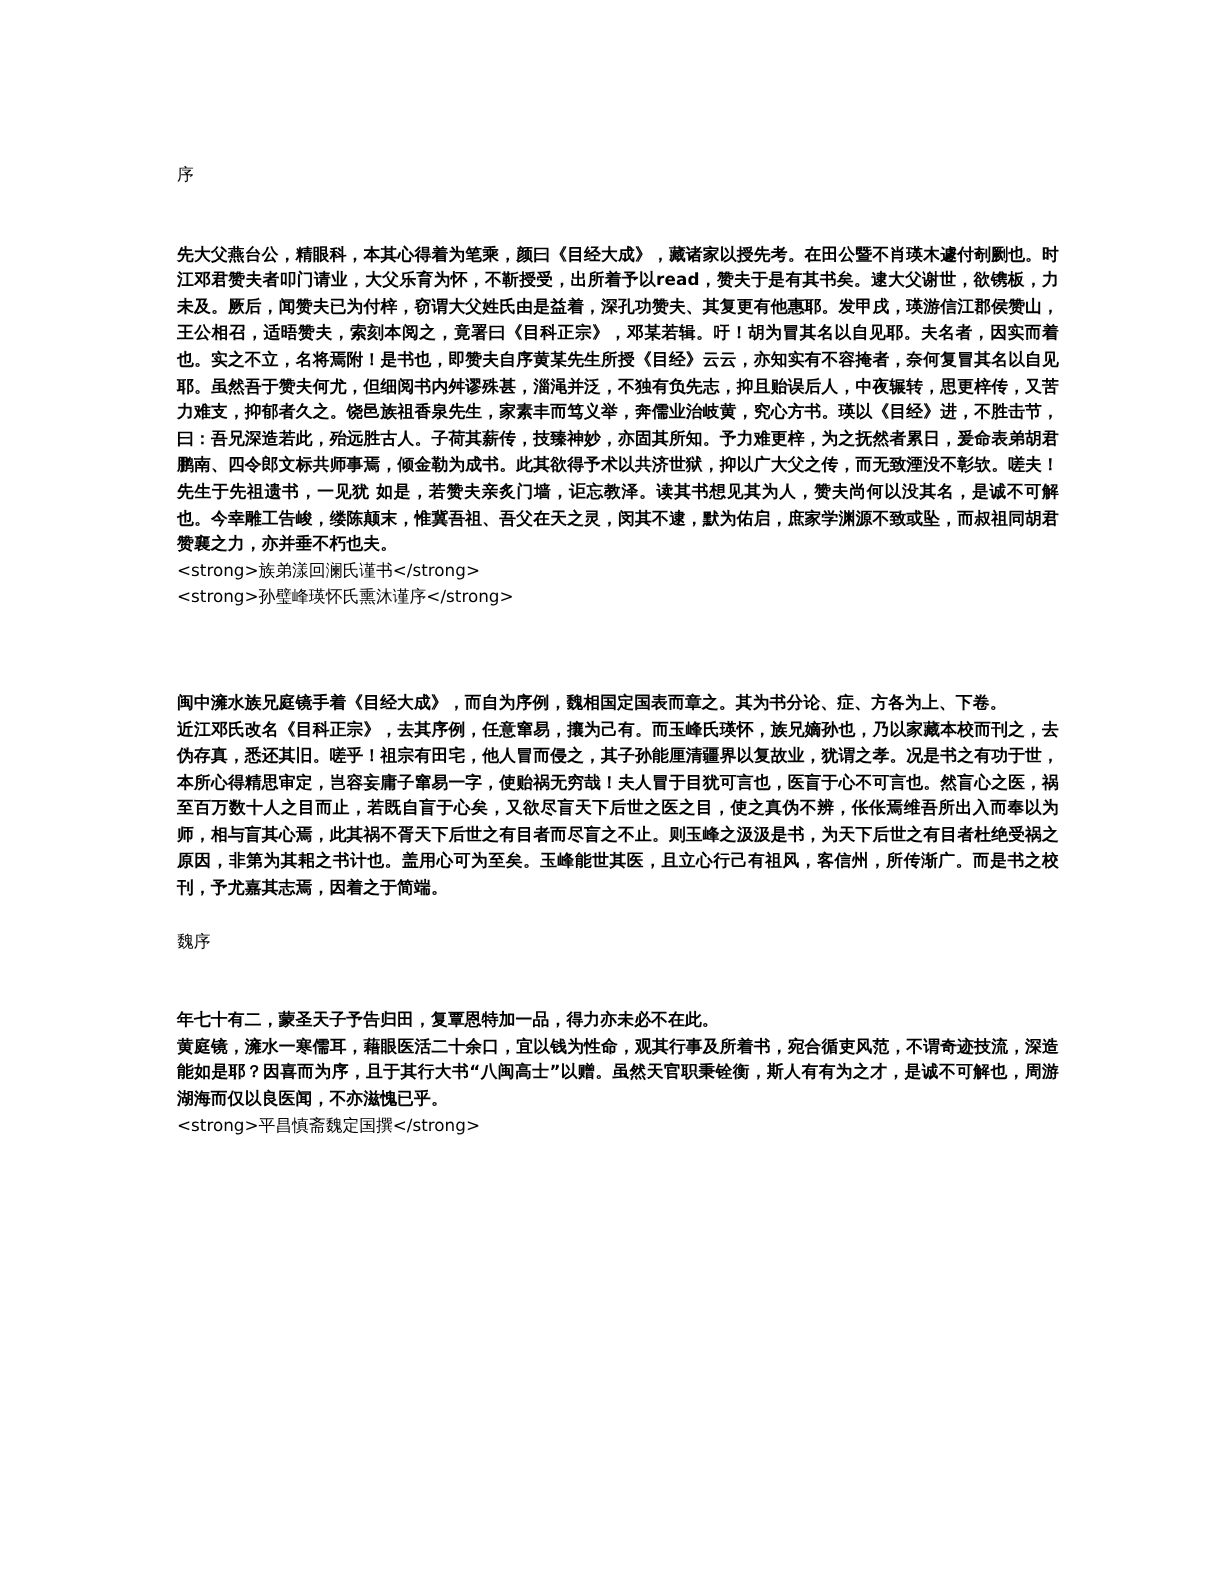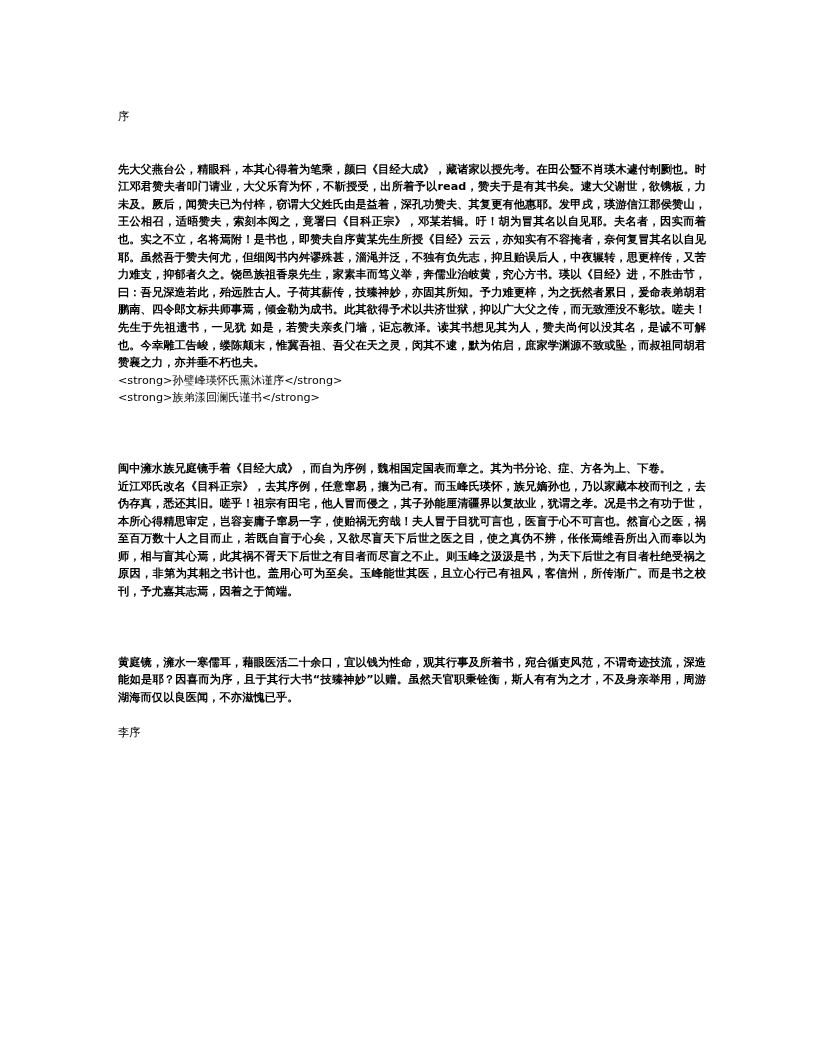--- a/index.html
+++ b/index.html
@@ -51,29 +51,31 @@
 </style>
 </head>
 <body>
 
 <div class="page">
   <div class="doc-body">
 
     <h2 class="section-title">序</h2>
     <div class="spacer-lg"></div>
     <p class="para">先大父燕台公，精眼科，本其心得着为笔乘，颜曰《目经大成》，藏诸家以授先考。在田公暨不肖瑛木遽付剞劂也。时  江邓君赞夫者叩门请业，大父乐育为怀，不靳授受，出所着予以read，赞夫于是有其书矣。逮大父谢世，欲镌板，力未及。厥后，闻赞夫已为付梓，窃谓大父姓氏由是益着，深孔功赞夫、其复更有他惠耶。发甲戌，瑛游信江郡侯赞山，王公相召，适晤赞夫，索刻本阅之，竟署曰《目科正宗》，邓某若辑。吁！胡为冒其名以自见耶。夫名者，因实而着也。实之不立，名将焉附！是书也，即赞夫自序黄某先生所授《目经》云云，亦知实有不容掩者，奈何复冒其名以自见耶。虽然吾于赞夫何尤，但细阅书内舛谬殊甚，淄渑并泛，不独有负先志，抑且贻误后人，中夜辗转，思更梓传，又苦力难支，抑郁者久之。饶邑族祖香泉先生，家素丰而笃义举，奔儒业治岐黄，究心方书。瑛以《目经》进，不胜击节，曰：吾兄深造若此，殆远胜古人。子荷其薪传，技臻神妙，亦固其所知。予力难更梓，为之抚然者累日，爰命表弟胡君鹏南、四令郎文标共师事焉，倾金勒为成书。此其欲得予术以共济世狱，抑以广大父之传，而无致湮没不彰欤。嗟夫！先生于先祖遗书，一见犹  如是，若赞夫亲炙门墙，讵忘教泽。读其书想见其为人，赞夫尚何以没其名，是诚不可解也。今幸雕工告峻，缕陈颠末，惟冀吾祖、吾父在天之灵，闵其不逮，默为佑启，庶家学渊源不致或坠，而叔祖同胡君赞襄之力，亦并垂不朽也夫。</p>
+    <p class="raw">&lt;strong&gt;族弟漾回澜氏谨书&lt;/strong&gt;</p>
     <p class="raw">&lt;strong&gt;孙璧峰瑛怀氏熏沐谨序&lt;/strong&gt;</p>
-    <p class="raw">&lt;strong&gt;族弟漾回澜氏谨书&lt;/strong&gt;</p>
 
     <div class="spacer-md"></div>
     <div class="spacer-lg"></div>
     <p class="para">闽中澭水族兄庭镜手着《目经大成》，而自为序例，魏相国定国表而章之。其为书分论、症、方各为上、下卷。</p>
     <p class="para">近江邓氏改名《目科正宗》，去其序例，任意窜易，攘为己有。而玉峰氏瑛怀，族兄嫡孙也，乃以家藏本校而刊之，去伪存真，悉还其旧。嗟乎！祖宗有田宅，他人冒而侵之，其子孙能厘清疆界以复故业，犹谓之孝。况是书之有功于世，本所心得精思审定，岂容妄庸子窜易一字，使贻祸无穷哉！夫人冒于目犹可言也，医盲于心不可言也。然盲心之医，祸至百万数十人之目而止，若既自盲于心矣，又欲尽盲天下后世之医之目，使之真伪不辨，伥伥焉维吾所出入而奉以为师，相与盲其心焉，此其祸不胥天下后世之有目者而尽盲之不止。则玉峰之汲汲是书，为天下后世之有目者杜绝受祸之原因，非第为其耜之书计也。盖用心可为至矣。玉峰能世其医，且立心行己有祖风，客信州，所传渐广。而是书之校刊，予尤嘉其志焉，因着之于简端。</p>
 
     <div class="spacer-md"></div>
+    <h2 class="section-title">魏序</h2>
     <div class="spacer-lg"></div>
-    <p class="para">黄庭镜，澭水一寒儒耳，藉眼医活二十余口，宜以钱为性命，观其行事及所着书，宛合循吏风范，不谓奇迹技流，深造能如是耶？因喜而为序，且于其行大书“技臻神妙”以赠。虽然天官职秉铨衡，斯人有有为之才，不及身亲举用，周游湖海而仅以良医闻，不亦滋愧已乎。</p>
+    <p class="para">年七十有二，蒙圣天子予告归田，复覃恩特加一品，得力亦未必不在此。</p>
+    <p class="para">黄庭镜，澭水一寒儒耳，藉眼医活二十余口，宜以钱为性命，观其行事及所着书，宛合循吏风范，不谓奇迹技流，深造能如是耶？因喜而为序，且于其行大书“八闽高士”以赠。虽然天官职秉铨衡，斯人有有为之才，是诚不可解也，周游湖海而仅以良医闻，不亦滋愧已乎。</p>
+    <p class="raw">&lt;strong&gt;平昌慎斋魏定国撰&lt;/strong&gt;</p>
 
     <div class="spacer-md"></div>
-    <h2 class="section-title">李序</h2>
 
   </div>
 </div>
 
 </body></html>

